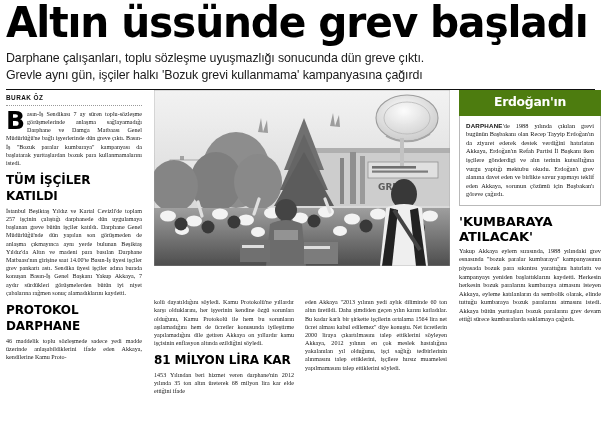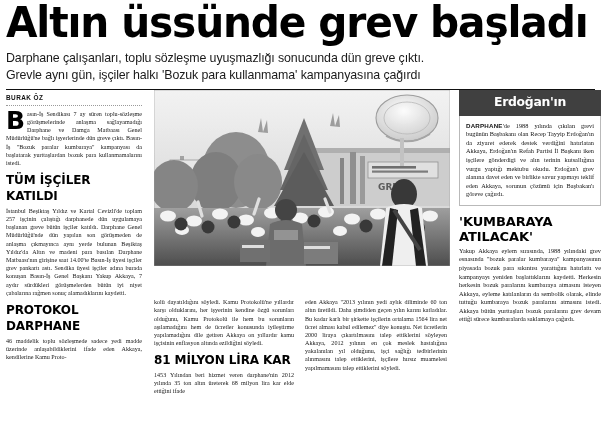--- a/index.html
+++ b/index.html
@@ -123,21 +123,21 @@
   .photo svg { display: block; width: 100%; height: 100%; }
 
   
   .sidebox {
     position: absolute;
     left: 453px;
     top: 0;
     width: 142px;
   }
   .sidebox-head {
-    background: #404040;
+    background: #4d7c0f;
     color: #ffffff;
     font-family: "DejaVu Sans", sans-serif;
     font-weight: 700;
     font-size: 12.4px;
     line-height: 1.18;
     text-align: center;
     padding: 5px 4px 6px 4px;
     letter-spacing: -0.3px;
   }
   .sidebox-body {
@@ -175,21 +175,21 @@
 </style>
 </head>
 <body>
 
 <div class="page">
 
   <div class="headline">Altın üssünde grev başladı</div>
 
   <div class="subhead">
     <div>Darphane çalışanları, toplu sözleşme uyuşmazlığı sonucunda dün greve çıktı.</div>
-    <div>Grevle aynı gün, işçiler halkı 'Bozuk para kullanmama' kampanyasına çağırdı</div>
+    <div>Grevle aynı gün, işçiler halkı 'Bozuk grevi kullanmama' kampanyasına çağırdı</div>
   </div>
 
   <div class="rule-top"></div>
 
   <div class="body-area">
 
     <div class="col" id="col1">
       <div class="byline">BURAK ÖZ</div>
       <div class="dotrule"></div>
       <p class="dropcap-para">Basın-İş Sendikası 7 ay süren toplu-sözleşme görüşmelerinde anlaşma sağlayamadığı Darphane ve Damga Matbaası Genel Müdürlüğü'ne bağlı işyerlerinde dün greve çıktı. Basın-İş "Bozuk paralar kumbaraya" kampanyası da başlatarak yurttaşlardan bozuk para kullanmamalarını istedi.</p>

